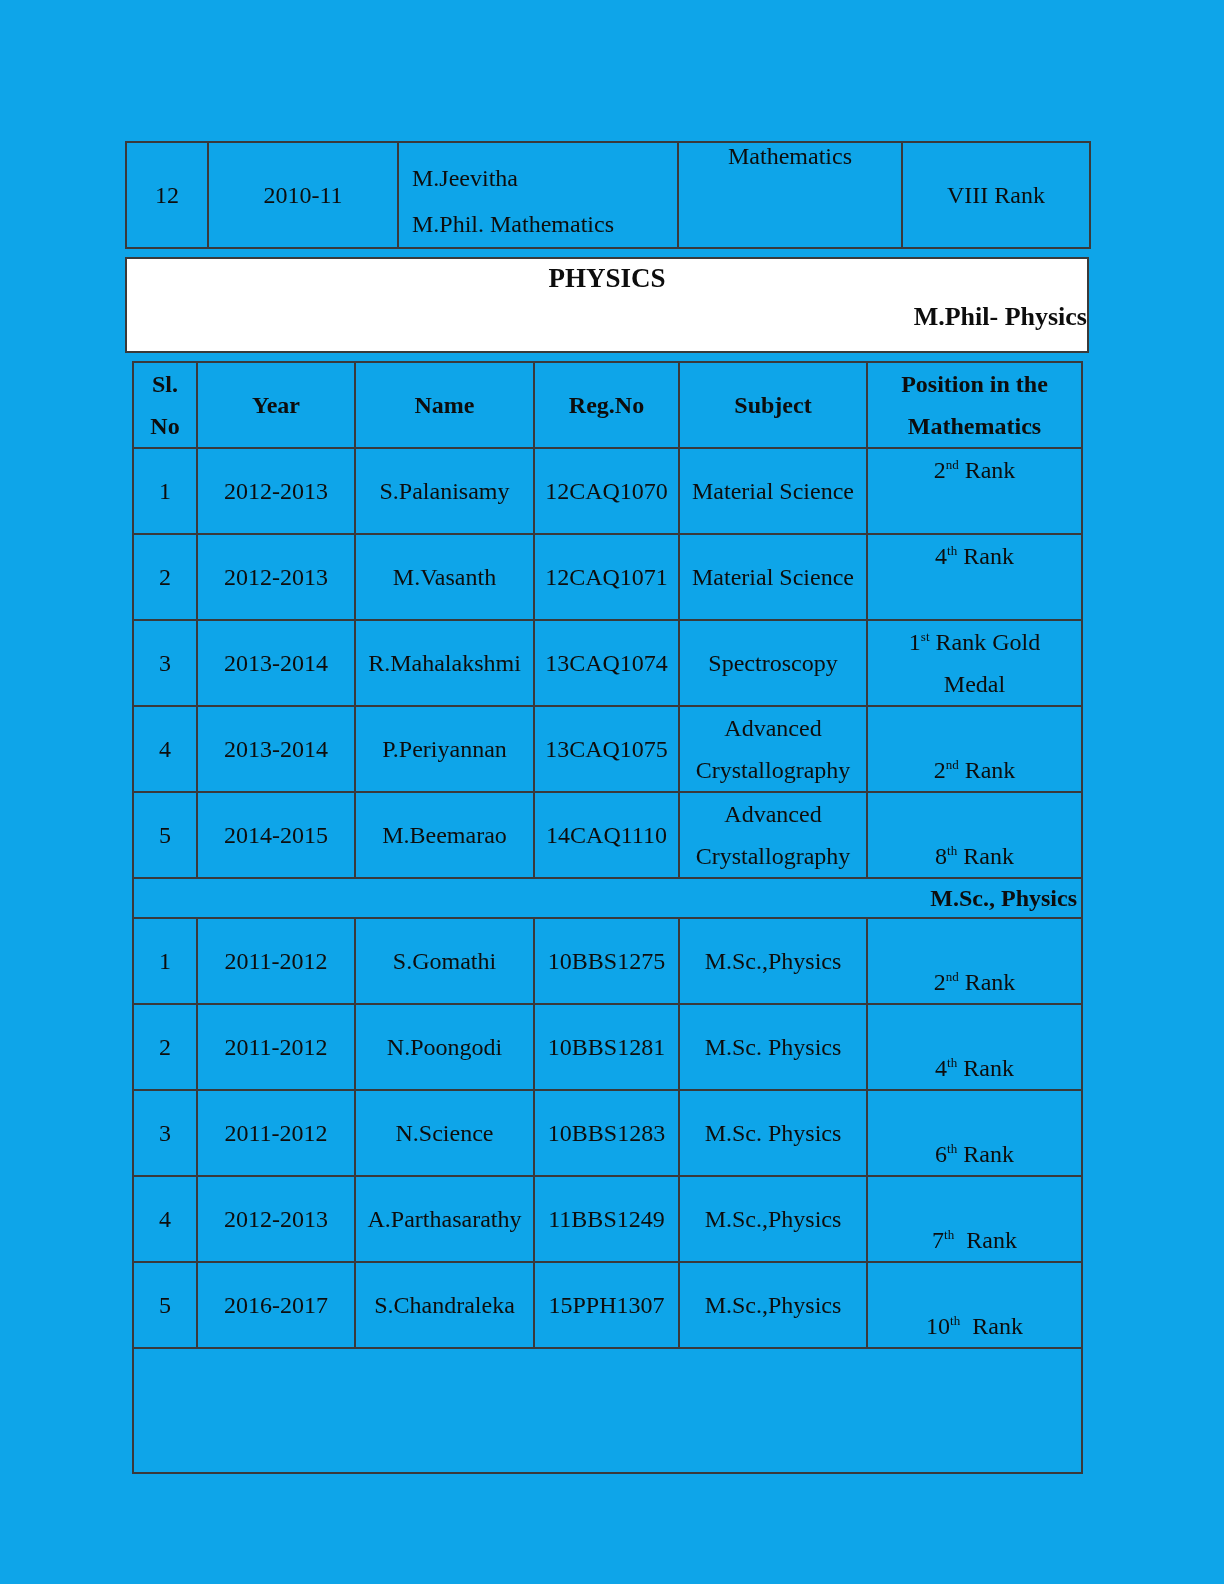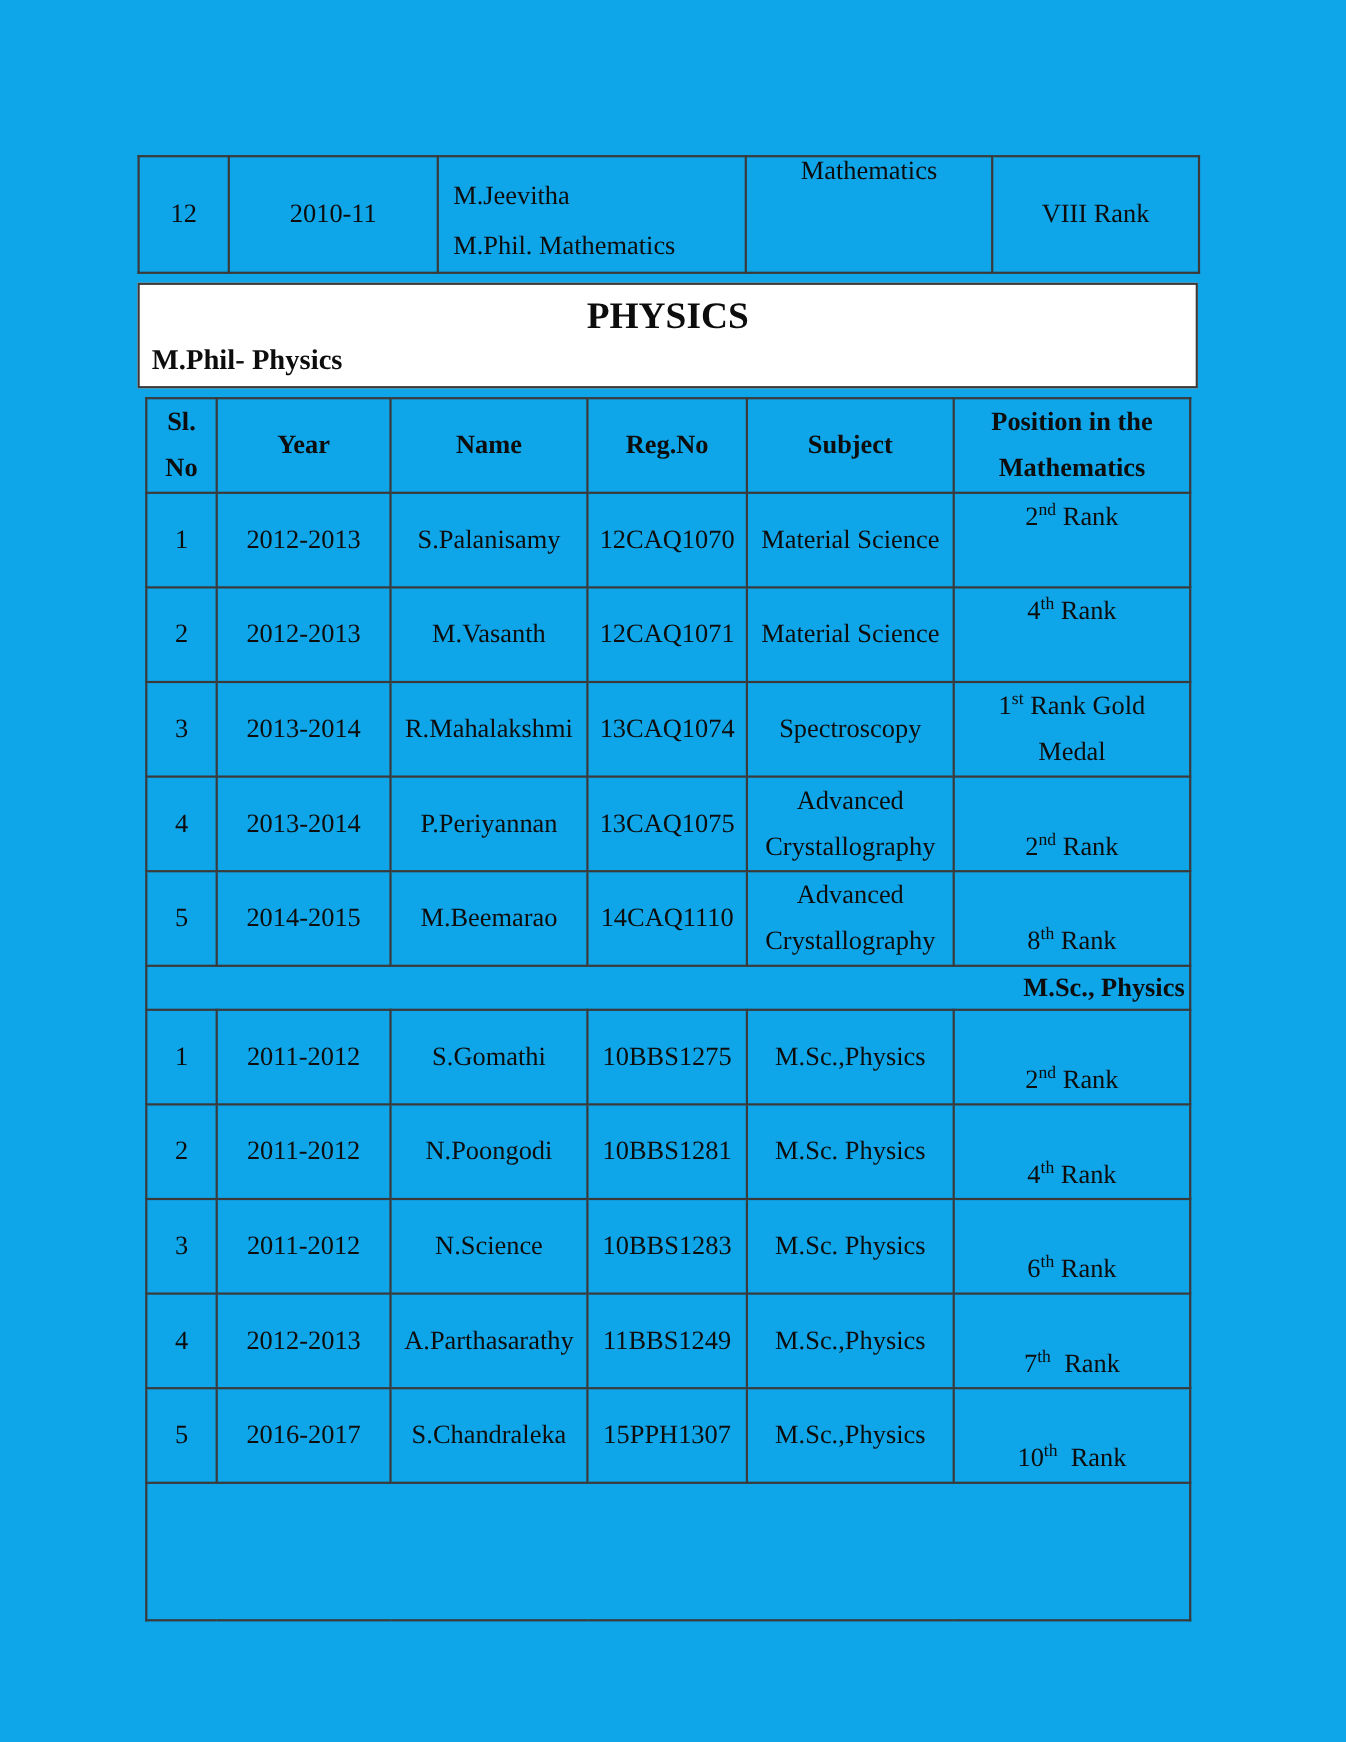--- a/index.html
+++ b/index.html
@@ -54,26 +54,26 @@
   .physics-box {
     width: 964px;
     height: 96px;
     margin-top: 8px;
     border: 2px solid #3a3a3a;
     background: #ffffff;
   }
   .physics-title {
     text-align: center;
     font-weight: bold;
-    font-size: 34px;
+    font-size: 27px;
     line-height: 34px;
-    margin-top: 12px;
+    margin-top: 2px;
   }
   .physics-subtitle {
-    text-align: left;
+    text-align: right;
     font-weight: bold;
     font-size: 26px;
     line-height: 34px;
     margin: 5px 0 0 11px;
   }
 
   
   .main-table {
     width: 949px;
     margin-left: 7px;
@@ -92,21 +92,21 @@
     padding-left: 10px;
     line-height: 36px;
   }
   .main-table tfoot td.empty-cell { height: 125px; }
 
   .hline, .pline {
     line-height: 42px;
     white-space: pre-wrap;
   }
   sup {
-    font-size: 16px;
+    font-size: 13px;
     line-height: 0;
     vertical-align: super;
   }
 </style>
 </head>
 <body>
 
 <div class="page">
   <div class="content">
 

